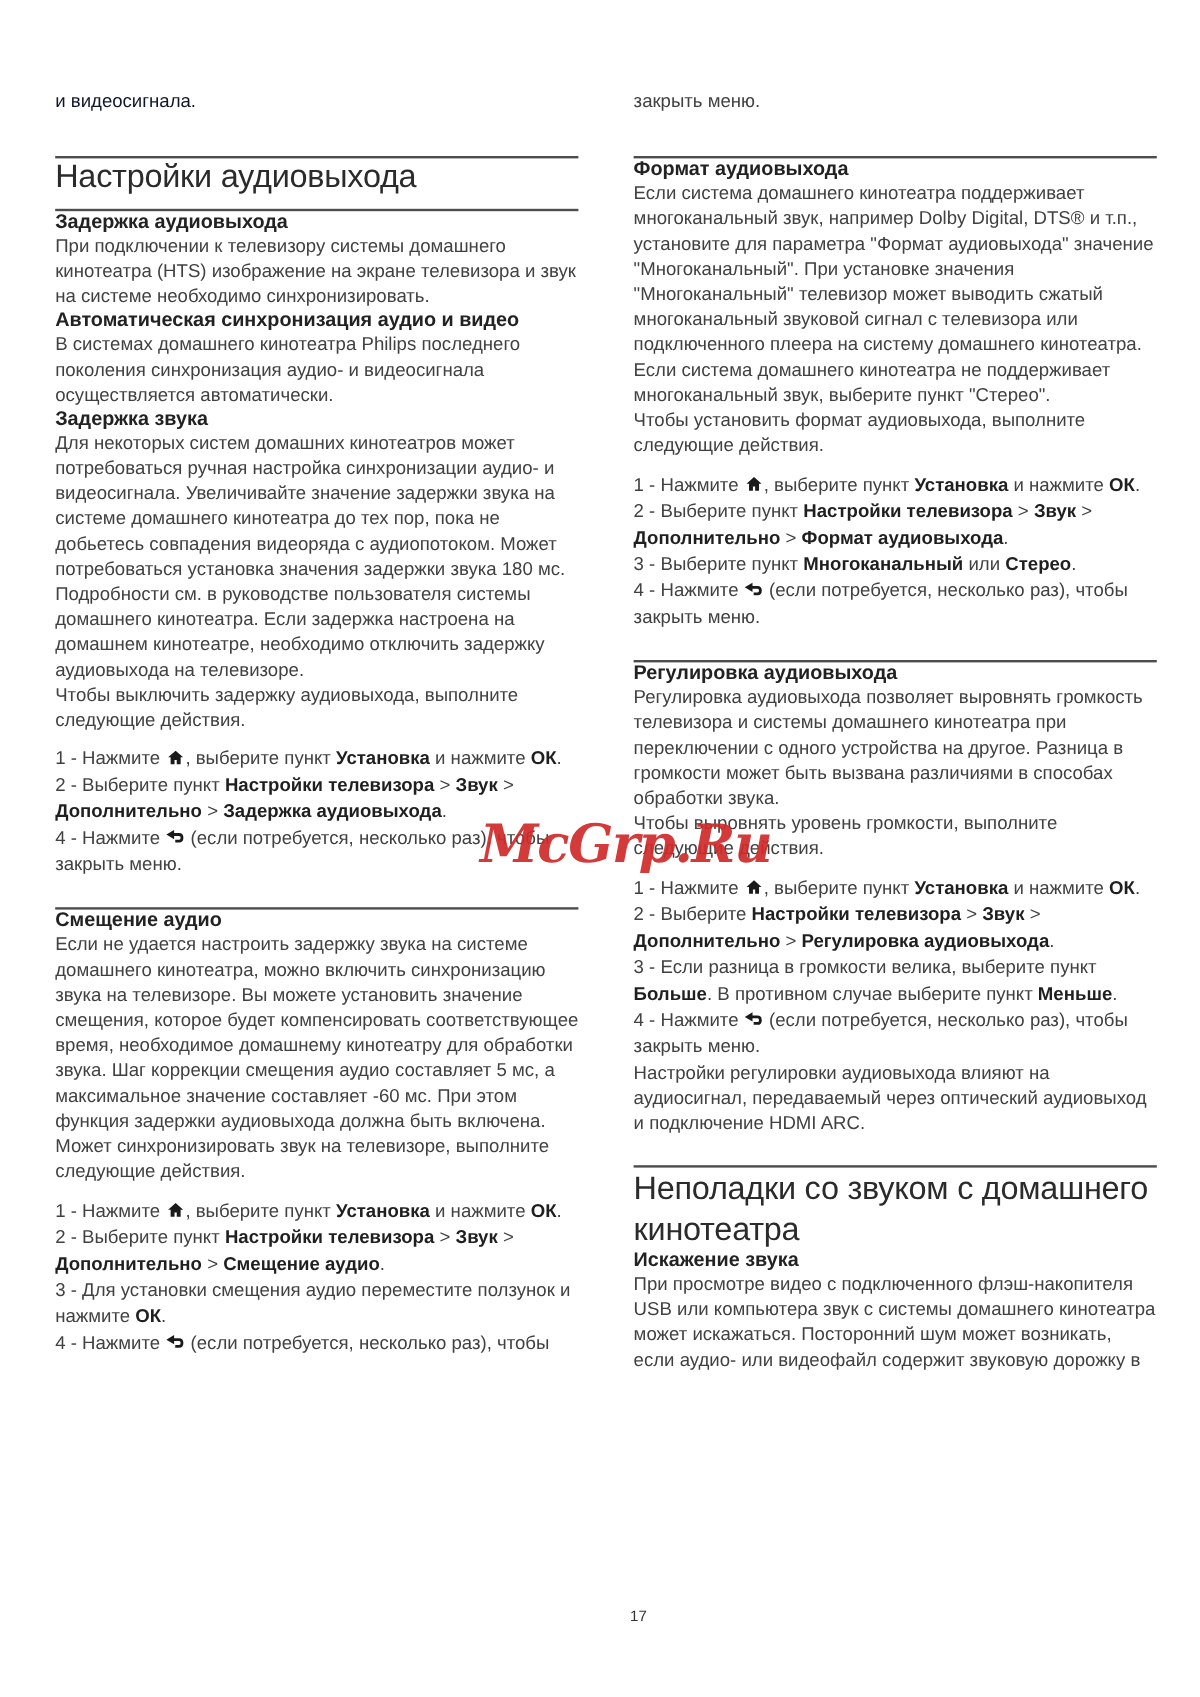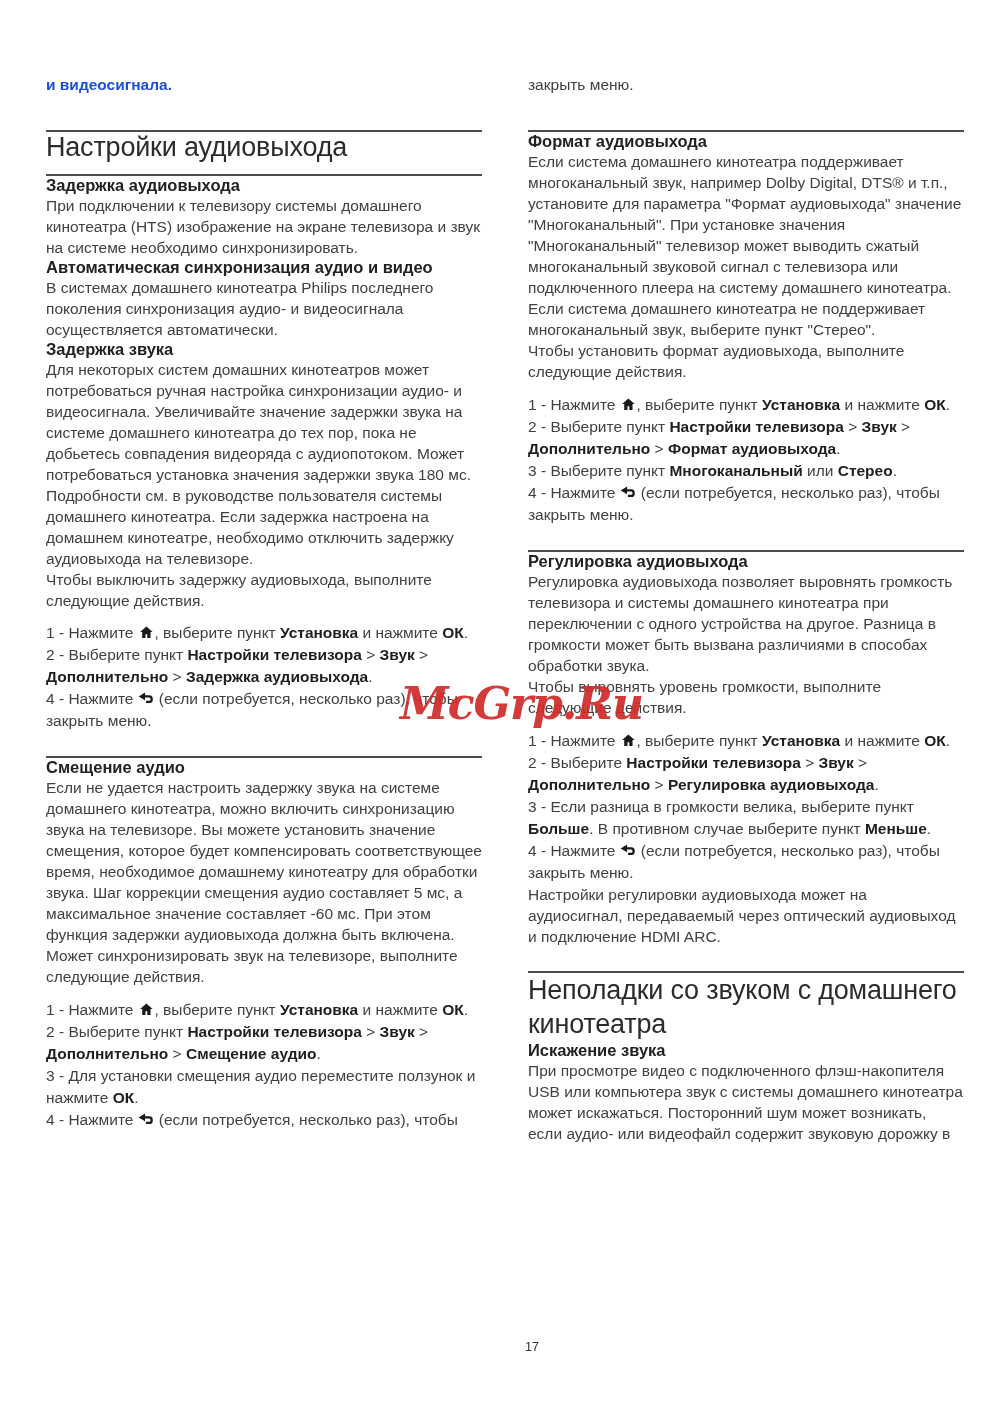--- a/index.html
+++ b/index.html
@@ -9,21 +9,21 @@
     color:var(--body,#414141);
     -webkit-font-smoothing:antialiased;
   }
   .col{position:absolute;top:0;width:436px;}
   .col-left{left:46px;}
   .col-right{left:528px;}
 
   .rule{height:2px;background:var(--rule,#4d4d4d);border:0;}
 
   .cont-line{font-size:15.5px;line-height:21px;margin:0;}
-  .cont-line.semibold{font-weight:700;color:#1d4ed8;}
+  .cont-line.semibold{font-weight:400;color:#0f172a;}
 
   h1.section{
     font-size:27px;line-height:31px;font-weight:400;color:#2b2b2b;
     margin:0;letter-spacing:-0.2px;
   }
   h2.section{
     font-size:27px;line-height:34px;font-weight:400;color:#2b2b2b;
     margin:0;letter-spacing:-0.2px;
   }
   h3.sub{
@@ -136,21 +136,21 @@
             <path fill="#1a1a1a" d="M12 2.5 L1.8 11.6 h3.4 V21 h5.3 v-5.8 h3 V21 h5.3 v-9.4 h3.4 Z"></path>
           </svg></span><span>, выберите пункт </span><span class="b">Установка</span><span> и нажмите </span><span class="b">ОК</span><span>.</span></div>
     <div class="li"><span>2 - Выберите </span><span class="b">Настройки телевизора</span><span> &gt; </span><span class="b">Звук</span><span> &gt; </span><span class="b">Дополнительно</span><span> &gt; </span><span class="b">Регулировка аудиовыхода</span><span>.</span></div>
     <div class="li"><span>3 - Если разница в громкости велика, выберите пункт </span><span class="b">Больше</span><span>. В противном случае выберите пункт </span><span class="b">Меньше</span><span>.</span></div>
     <div class="li"><span>4 - Нажмите </span><span class="ico"><svg viewBox="0 0 26 19">
             <path fill="#1a1a1a" d="M11 0.5 V12.5 L1 6.5 Z"></path>
             <path fill="none" stroke="#1a1a1a" stroke-width="3.6" d="M9 6.5 H17.5 C22.5 6.5 22.5 15 17.5 15 H12.5"></path>
           </svg></span><span> (если потребуется, несколько раз), чтобы закрыть меню.</span></div>
   </div>
 
-  <p class="body mt12">Настройки регулировки аудиовыхода может на аудиосигнал, передаваемый через оптический аудиовыход и подключение HDMI ARC.</p>
+  <p class="body mt12">Настройки регулировки аудиовыхода влияют на аудиосигнал, передаваемый через оптический аудиовыход и подключение HDMI ARC.</p>
 
   <div class="rule mt24"></div>
   <h2 class="section mt13">Неполадки со звуком с домашнего кинотеатра</h2>
 
   <h3 class="sub mt21">Искажение звука</h3>
   <p class="body mt11">При просмотре видео с подключенного флэш-накопителя USB или компьютера звук с системы домашнего кинотеатра может искажаться. Посторонний шум может возникать, если аудио- или видеофайл содержит звуковую дорожку в</p>
 </div>
 
 <div class="watermark">McGrp.Ru</div>
 <div class="page-number">17</div>

